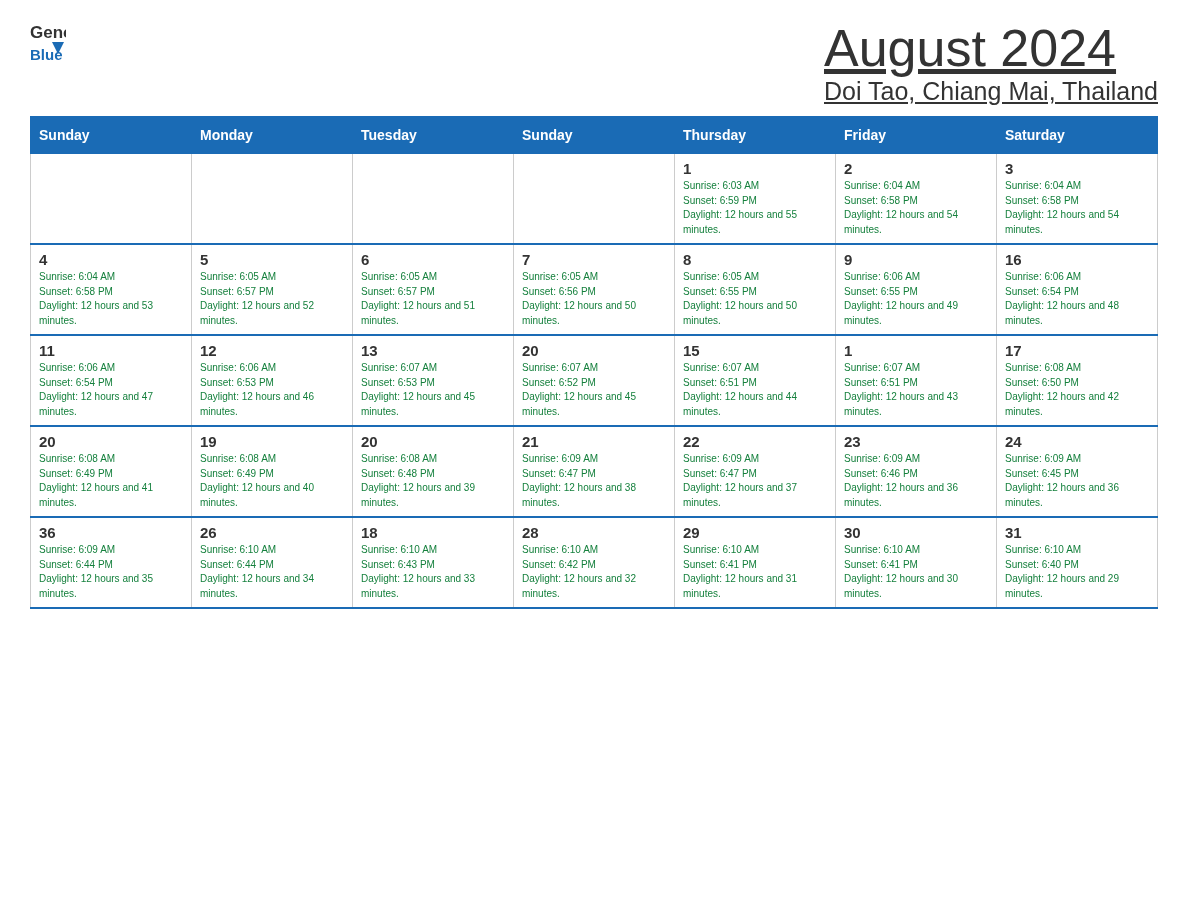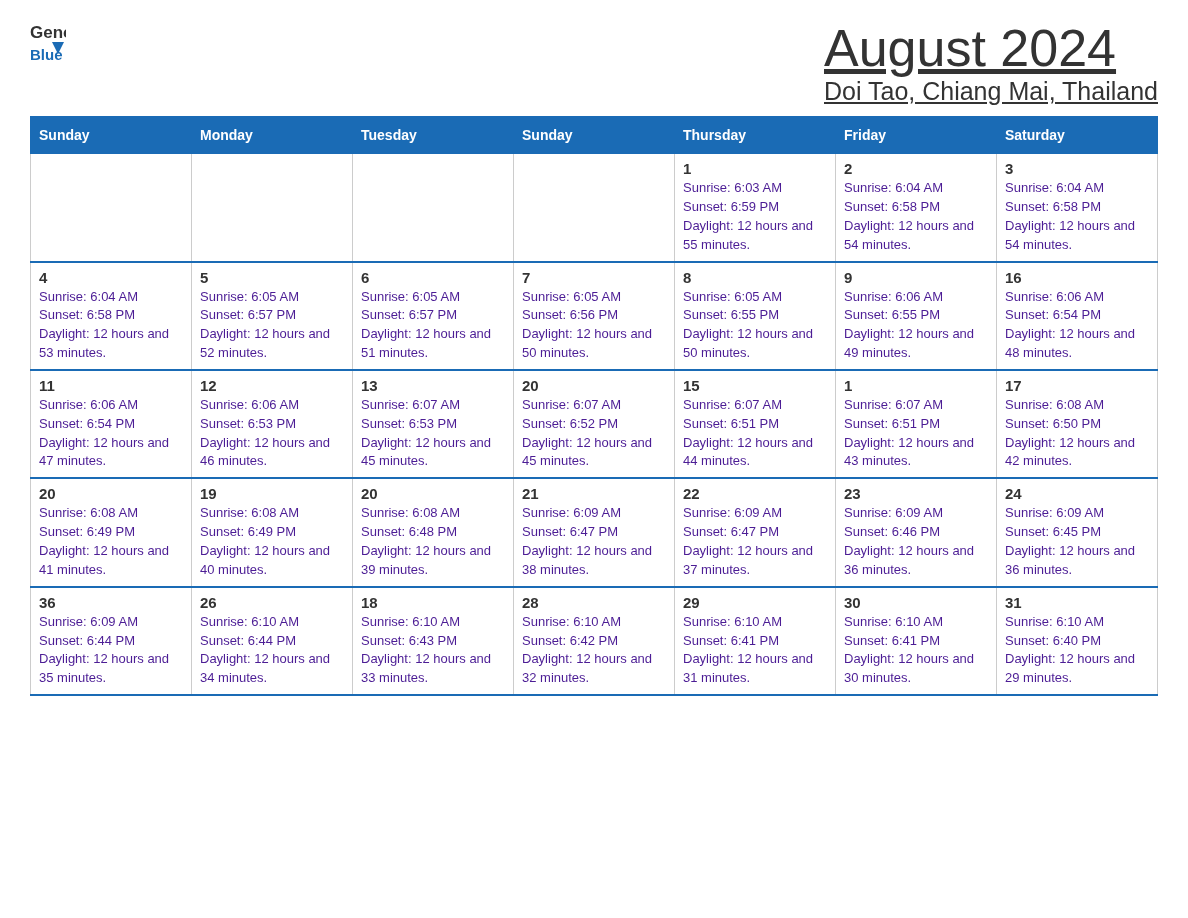--- a/index.html
+++ b/index.html
@@ -61,22 +61,22 @@
       color: #333;
     }
     .day-number {
       font-size: 15px;
       font-weight: bold;
       color: #333;
       display: block;
       margin-bottom: 2px;
     }
     .day-info {
-      font-size: 13px;
-      color: #4c1d95;
+      font-size: 10px;
+      color: #15803d;
       line-height: 1.45;
     }
     .calendar-table tr td {
       background: #fff;
     }
     .calendar-table tbody tr {
       border-bottom: 2px solid #1a6bb5;
     }
   </style>
 </head>

